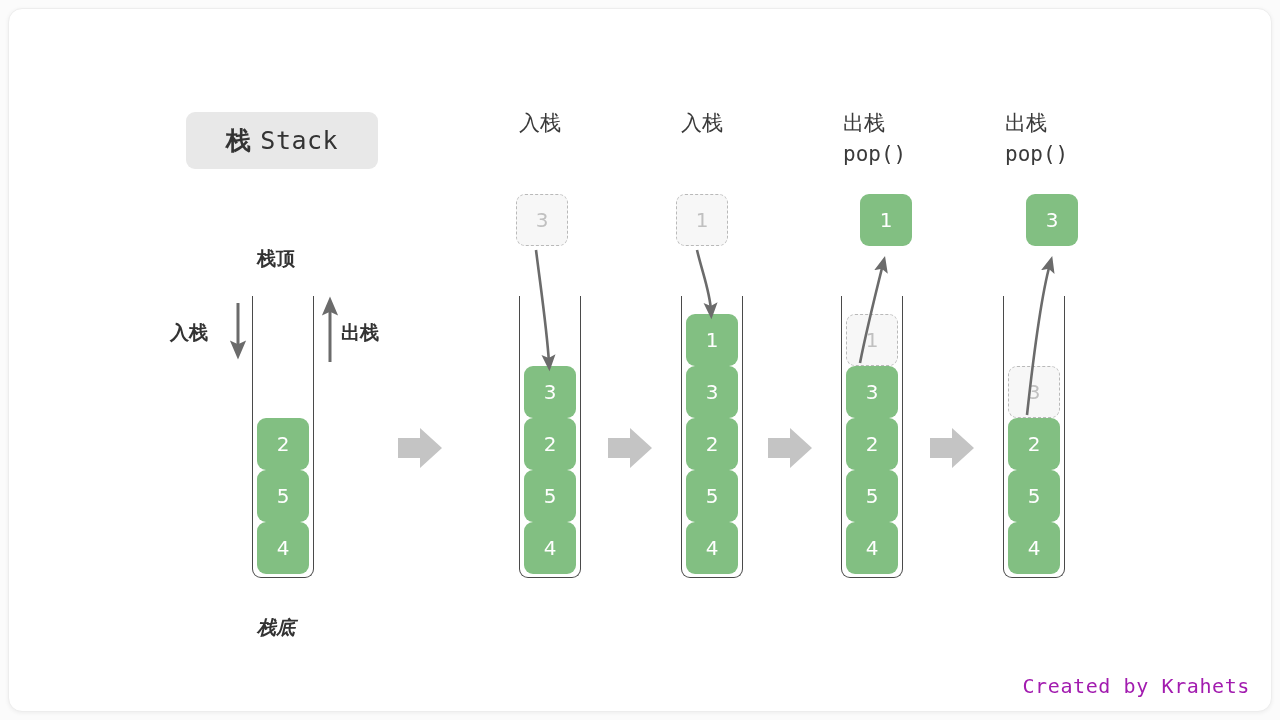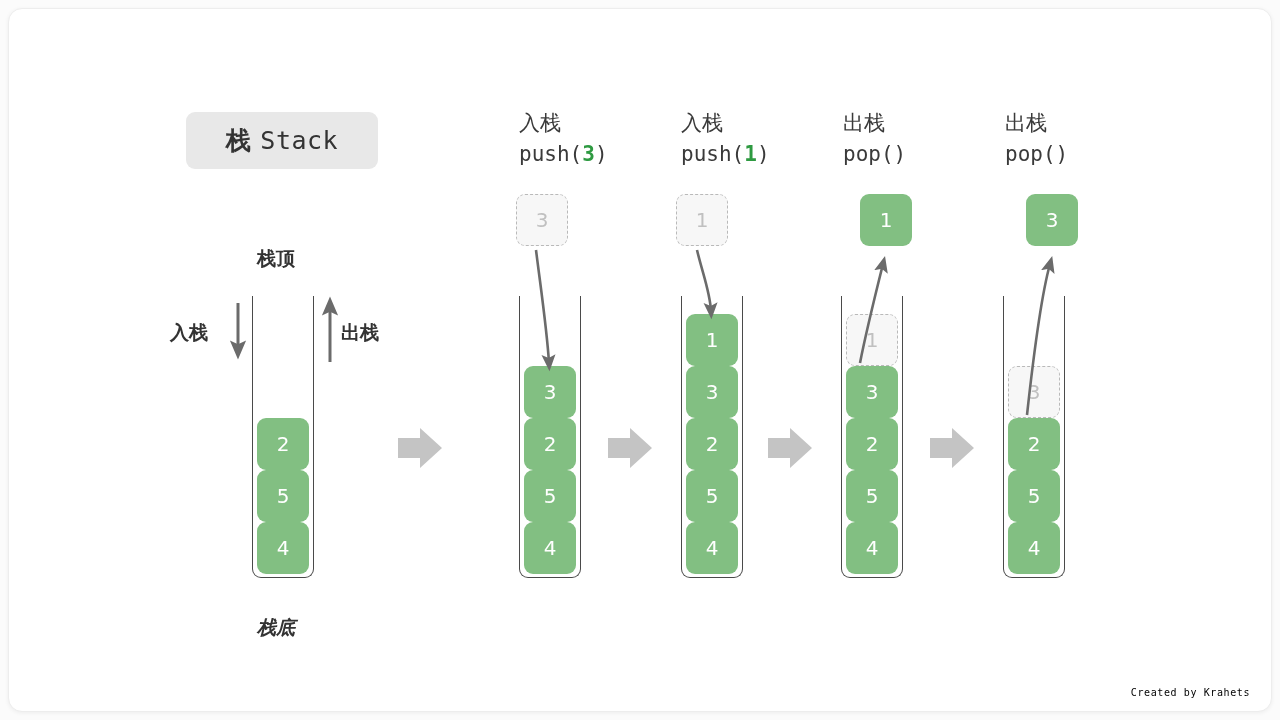--- a/index.html
+++ b/index.html
@@ -175,22 +175,22 @@
     width: 1280px;
     height: 720px;
     pointer-events: none;
   }
 
   
   #footer {
     right: 30px;
     bottom: 22px;
     font-family: "DejaVu Sans Mono", "Liberation Mono", monospace;
-    font-size: 10px;
-    color: #000000;
+    font-size: 20px;
+    color: #a21caf;
     letter-spacing: 0.6px;
   }
 </style>
 </head>
 <body>
 
 <div id="canvas">
   <div id="card" class="abs"></div>
 
   <div id="title-chip" class="abs">
@@ -198,25 +198,23 @@
     <span class="t-en">Stack</span>
   </div>
 
   <div class="abs cn-bold" style="left:257px; top:246px;text-align:right;">栈顶</div>
   <div class="abs cn-bold" style="left:257px; top:615px;font-style:italic;">栈底</div>
   <div class="abs cn-bold" style="left:170px; top:320px;">入栈</div>
   <div class="abs cn-bold" style="left:341px; top:320px;">出栈</div>
 
   <div class="abs col-head" style="left:519px; top:108px;">
     <div class="line1">入栈</div>
-    <div class="line2"><span>push(</span><span class="num">3</span><span>)</span></div>
   </div>
   <div class="abs col-head" style="left:681px; top:108px;">
     <div class="line1">入栈</div>
-    <div class="line2"><span>push(</span><span class="num">1</span><span>)</span></div>
   </div>
   <div class="abs col-head" style="left:843px; top:108px;">
     <div class="line1">出栈</div>
     <div class="line2"><span>pop(</span><span class="num"></span><span>)</span></div>
   </div>
   <div class="abs col-head" style="left:1005px; top:108px;">
     <div class="line1">出栈</div>
     <div class="line2"><span>pop(</span><span class="num"></span><span>)</span></div>
   </div>
 

